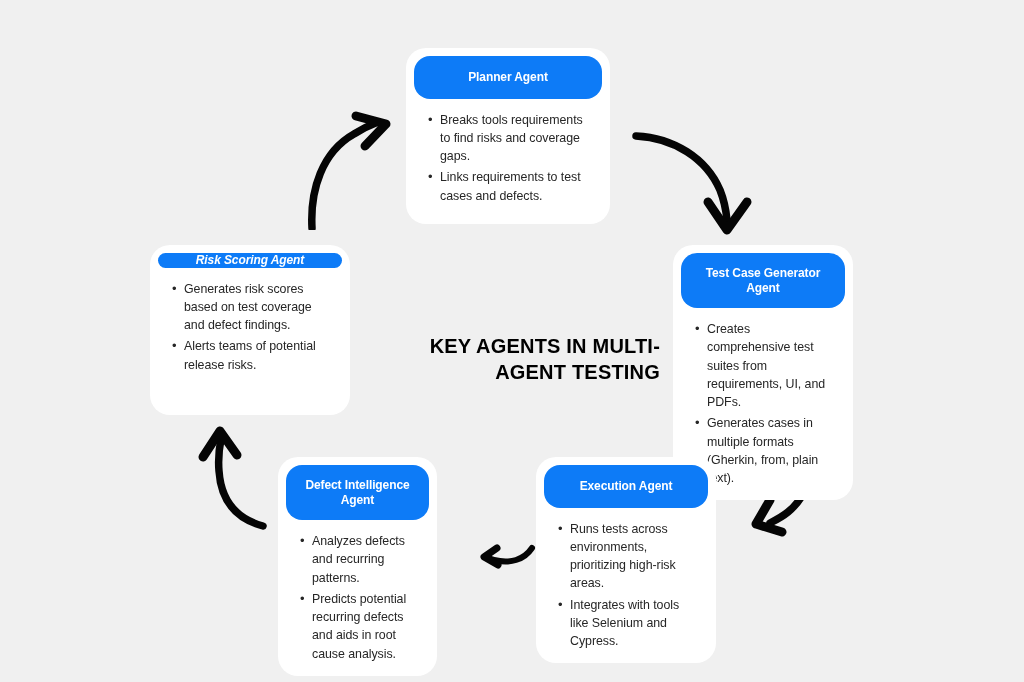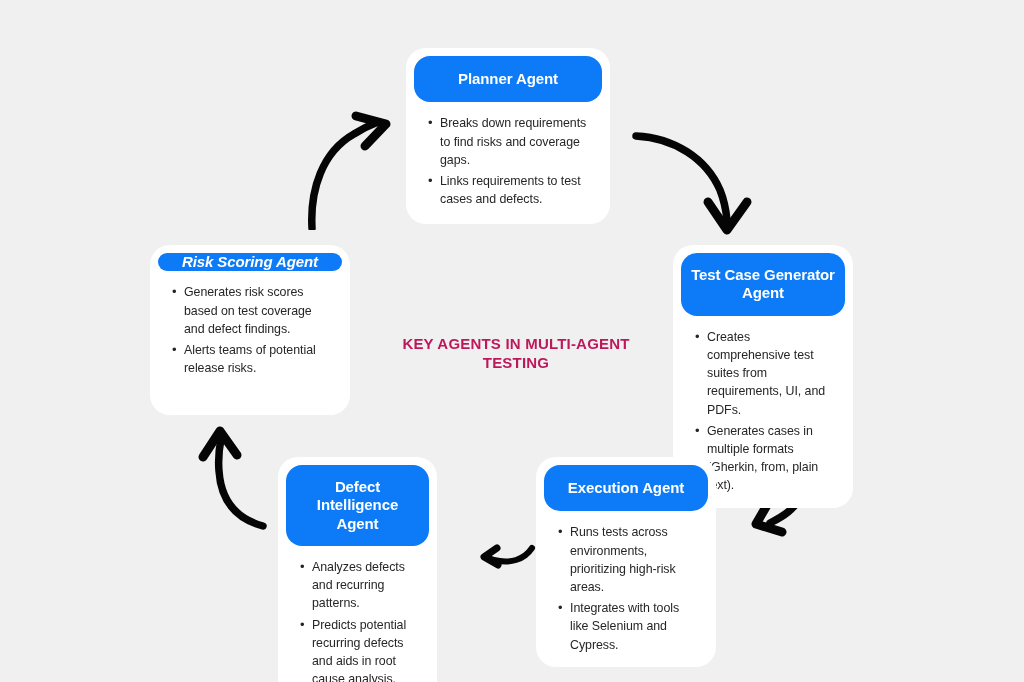--- a/index.html
+++ b/index.html
@@ -28,21 +28,21 @@
     background: #ffffff;
     border-radius: 20px;
     box-sizing: border-box;
     padding: 8px 8px 10px 8px;
   }
   .card-header {
     background: #0d7bf7;
     border-radius: 16px;
     color: #ffffff;
     font-weight: bold;
-    font-size: 15px;
+    font-size: 12px;
     line-height: 1.22;
     text-align: center;
     padding: 13px 10px;
     letter-spacing: -0.1px;
   }
   .card-body {
     margin: 0;
     padding: 12px 10px 0 26px;
     list-style: none;
   }
@@ -73,25 +73,25 @@
   #card-planner .card-header   { padding: 14px 10px; }
   #card-execution .card-header { padding: 14px 10px; }
   #card-risk .card-header      { padding: 0 10px; font-style: italic; }
 
   
   #center-title {
     position: absolute;
     left: 372px;
     top: 334px;
     width: 288px;
-    text-align: center;
-    font-size: 15px;
+    text-align: right;
+    font-size: 20px;
     font-weight: bold;
     line-height: 1.28;
-    color: #be185d;
+    color: #000000;
     letter-spacing: 0.2px;
   }
 
   
   .arrow {
     position: absolute;
     pointer-events: none;
   }
   #arrow-risk-planner   { left: 300px; top: 108px; }
   #arrow-planner-test   { left: 632px; top: 128px; }
@@ -125,21 +125,21 @@
   </svg>
 
   <svg class="arrow" id="arrow-defect-risk" width="76" height="108" viewBox="0 0 76 108" fill="none">
     <path d="M70 103 C 44 96, 28 78, 26 48 C 25 36, 26 26, 28 16" stroke="#050505" stroke-width="7.5" stroke-linecap="round" fill="none"></path>
     <path d="M10 34 L 27 8 L 44 32" stroke="#050505" stroke-width="9" stroke-linecap="round" stroke-linejoin="round" fill="none"></path>
   </svg>
 
   <div class="card" id="card-planner">
     <div class="card-header">Planner Agent</div>
     <ul class="card-body">
-      <li>Breaks down requirements to find risks and coverage gaps.</li>
+      <li>Breaks tools requirements to find risks and coverage gaps.</li>
       <li>Links requirements to test cases and defects.</li>
     </ul>
   </div>
 
   <div class="card" id="card-testcase">
     <div class="card-header">Test Case Generator Agent</div>
     <ul class="card-body">
       <li>Creates comprehensive test suites from requirements, UI, and PDFs.</li>
       <li>Generates cases in multiple formats (Gherkin, from, plain text).</li>
     </ul>

